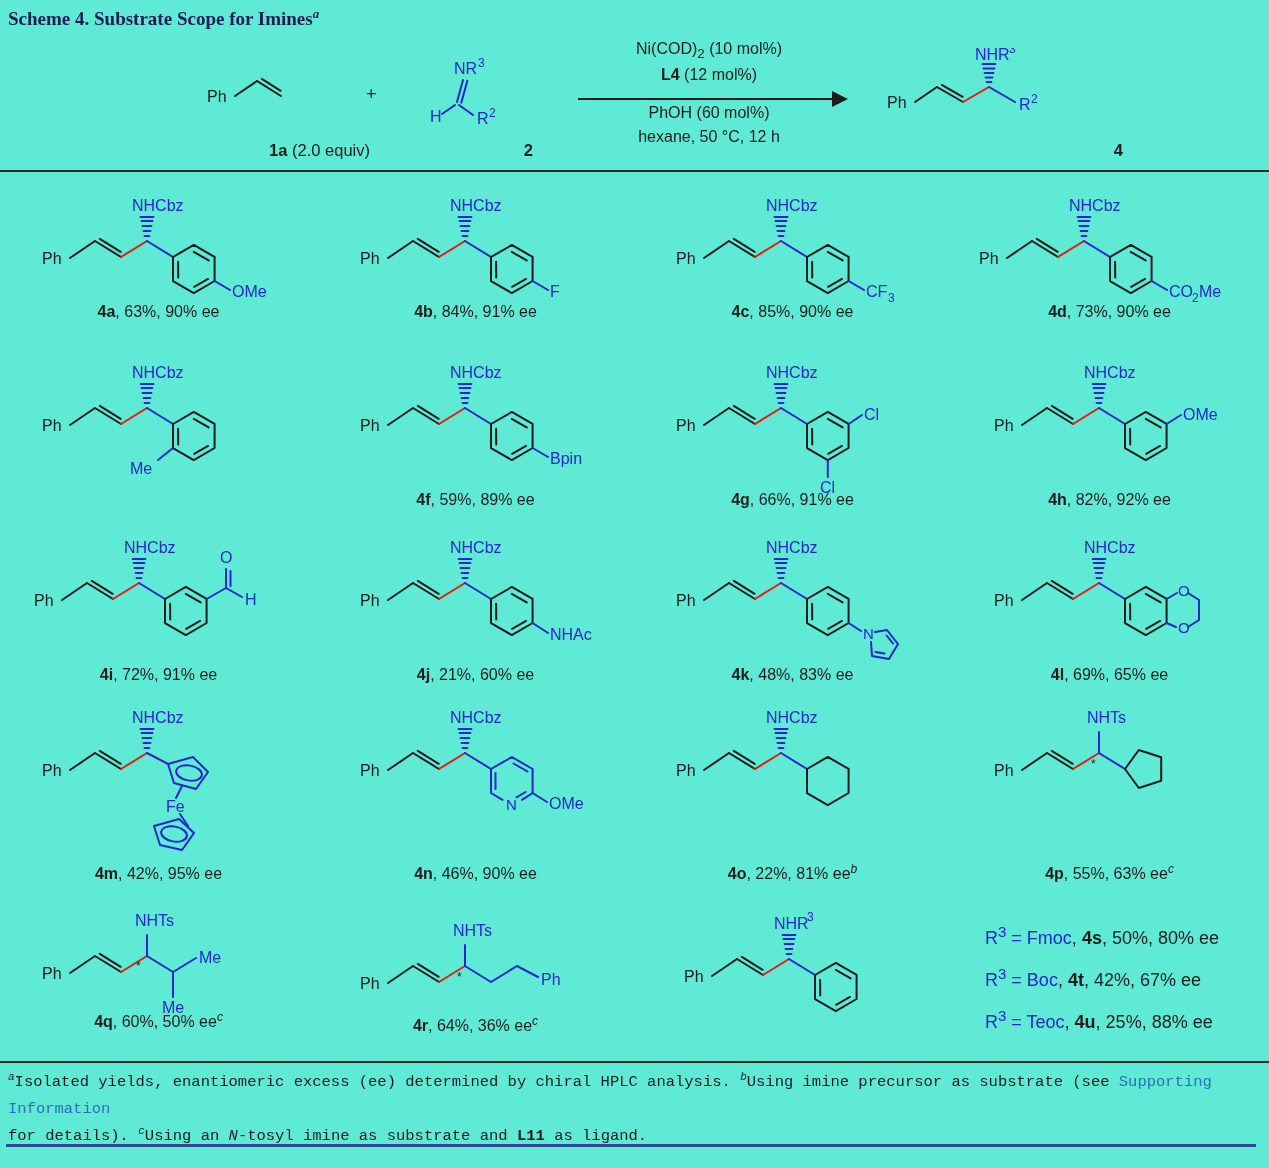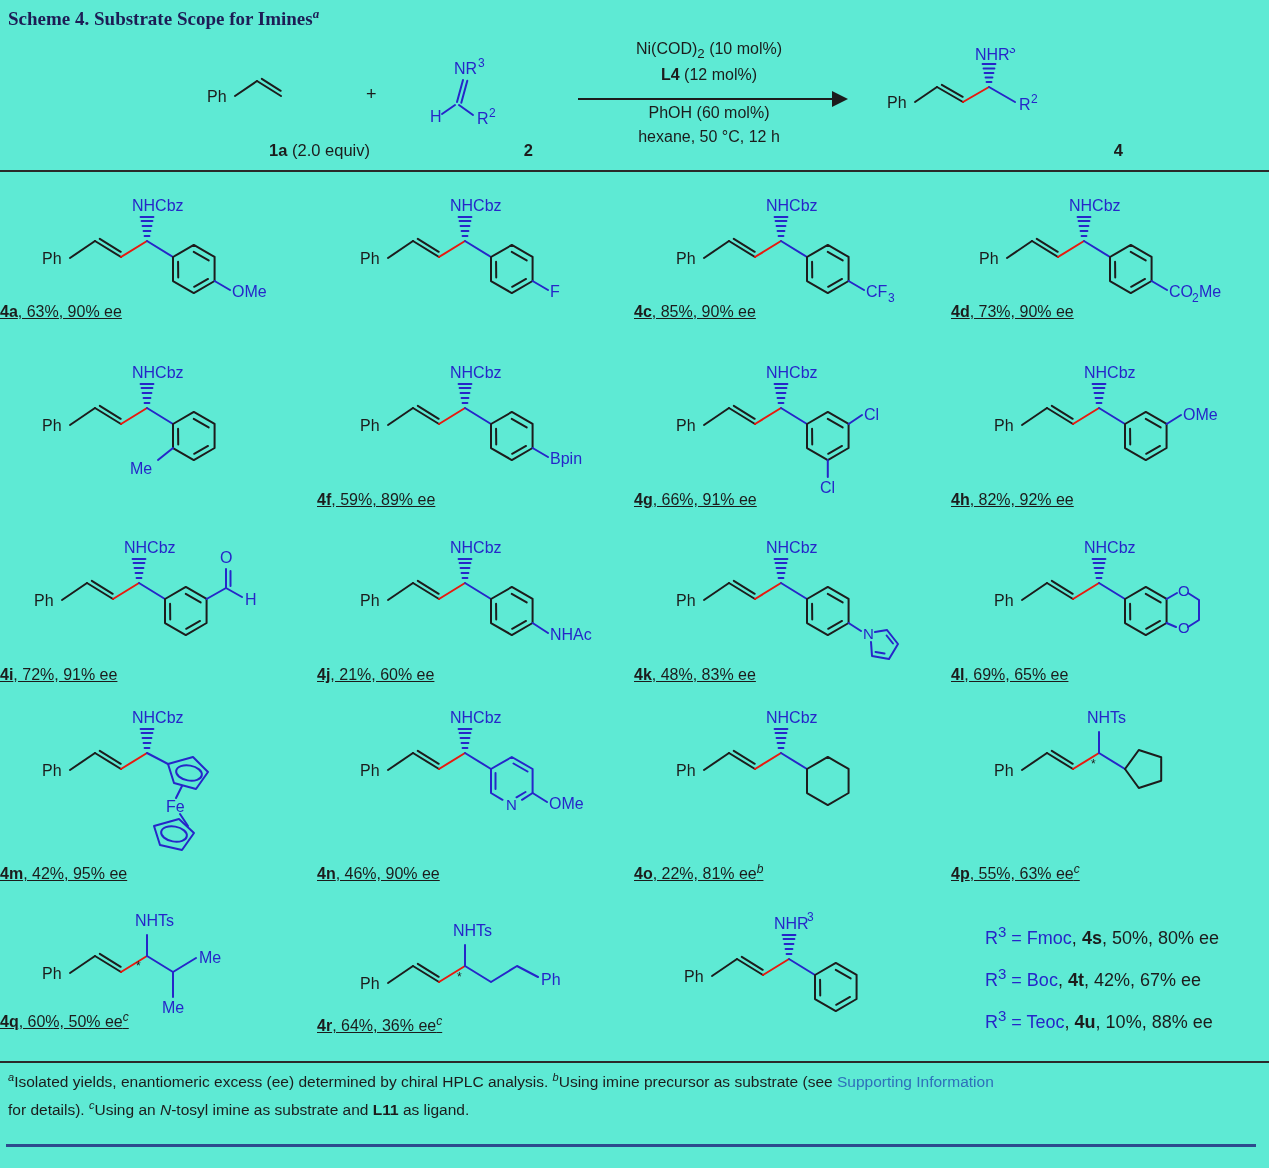--- a/index.html
+++ b/index.html
@@ -13,35 +13,35 @@
   .title sup{font-style:italic;font-size:13px;}
   .rule{position:absolute;left:0;width:1269px;background:#2a2a2a;}
   .rule.navy{background:var(--rule);}
   .cond{position:absolute;left:578px;width:262px;text-align:center;font-size:16px;color:var(--ink);}
   .lab{position:absolute;text-align:right;font-size:16.5px;color:var(--ink);}
   .plus{position:absolute;left:366px;top:84px;font-size:18px;color:var(--ink);}
   .arrowline{position:absolute;left:578px;top:98px;width:256px;height:2px;background:#1c1c1c;}
   .arrowhead{position:absolute;left:832px;top:91px;width:0;height:0;
              border-left:16px solid #1c1c1c;border-top:8px solid transparent;border-bottom:8px solid transparent;}
   .tile{position:absolute;}
-  .cap{position:absolute;text-align:left;font-size:16px;color:var(--ink);text-decoration:underline;}
+  .cap{position:absolute;text-align:center;font-size:16px;color:var(--ink);}
   .cap sup{font-style:italic;font-size:12px;}
   svg path,svg use{fill:none;stroke:#1c1c1c;stroke-width:2;stroke-linecap:round;stroke-linejoin:round;}
   svg ellipse{fill:none;stroke:var(--blue);stroke-width:2;}
   svg text{fill:#1c1c1c;font-family:"Liberation Sans",sans-serif;font-size:16px;stroke:none;}
   g.bl path,g.bl use{stroke:var(--blue);}
   g.bl text{fill:var(--blue);}
   path.red{stroke:var(--red);}
   path.hash{stroke-width:1.8;}
   text.sm{font-size:12px;}
   text.md{font-size:15px;}
   .variants{position:absolute;left:985px;top:914px;font-size:18px;line-height:35px;white-space:nowrap;}
   .variants .bl{color:var(--blue);}
   .variants b{color:var(--ink);}
-  .footnote{position:absolute;left:8px;top:1068px;width:1252px;font-family:Liberation Sans, sans-serif;
+  .footnote{position:absolute;left:8px;top:1068px;width:1252px;font-family:Liberation Mono, monospace;
             font-size:15.5px;line-height:1.7;color:var(--ink);}
   .footnote sup{font-style:italic;font-size:11px;}
   .silink{color:var(--link);text-decoration:none;cursor:pointer;}
 </style>
 </head>
 <body>
 
 <div class="page">
 
   <svg width="0" height="0" style="position:absolute">
@@ -132,20 +132,21 @@
     <path class="red" d="M83,67 109,51"></path>
     <g class="bl">
       <path class="hash" d="M106.5,46h5 M105.5,41h7 M104.5,36h9 M103.5,31h11 M102.5,27h13"></path>
       <text x="94" y="21">NHCbz</text>
       <path d="M109,51 135,67"></path>
       <use href="#benz" transform="translate(155.8,79) rotate(30)"></use>
       <path d="M176.6,91 192,100"></path>
       <text x="194" y="107">F</text>
     </g>
   </svg>
+  <div class="cap" style="left:317px;top:300px;width:317px"><b>4b</b><span>, 84%, 91% ee</span><sup></sup></div>
 
   <svg class="tile" style="left:672px;top:190px" width="270" height="118">
     <text x="4" y="74">Ph</text>
     <path d="M32,68 57,51"></path>
     <path d="M57,51 83,67 M61.8,48.9 82.7,61.8"></path>
     <path class="red" d="M83,67 109,51"></path>
     <g class="bl">
       <path class="hash" d="M106.5,46h5 M105.5,41h7 M104.5,36h9 M103.5,31h11 M102.5,27h13"></path>
       <text x="94" y="21">NHCbz</text>
       <path d="M109,51 135,67"></path>
@@ -418,21 +419,21 @@
       <text x="94" y="21">NHR</text>
       <text class="sm" x="127" y="13">3</text>
       <path d="M109,51 135,67"></path>
       <use href="#benz" transform="translate(155.8,79) rotate(30)"></use>
     </g>
   </svg>
 
   <div class="variants">
     <div><span class="bl"><span>R</span><sup>3</sup><span> = </span><span>Fmoc</span></span><span>, </span><b>4s</b><span>, 50%, 80% ee</span></div>
     <div><span class="bl"><span>R</span><sup>3</sup><span> = </span><span>Boc</span></span><span>, </span><b>4t</b><span>, 42%, 67% ee</span></div>
-    <div><span class="bl"><span>R</span><sup>3</sup><span> = </span><span>Teoc</span></span><span>, </span><b>4u</b><span>, 10%, 88% ee</span></div>
+    <div><span class="bl"><span>R</span><sup>3</sup><span> = </span><span>Teoc</span></span><span>, </span><b>4u</b><span>, 25%, 88% ee</span></div>
   </div>
 
   <div class="rule" style="top:1061px;height:1.5px"></div>
 
   <div class="footnote"><sup>a</sup><span>Isolated yields, enantiomeric excess (ee) determined by chiral HPLC analysis. </span><sup>b</sup><span>Using imine precursor as substrate (see </span><a class="silink">Supporting Information</a><br><span>for details). </span><sup>c</sup><span>Using an </span><i>N</i><span>-tosyl imine as substrate and </span><b>L11</b><span> as ligand.</span></div>
 
   <div class="rule navy" style="top:1144px;height:3px;left:6px;width:1250px"></div>
 
 </div>
 

